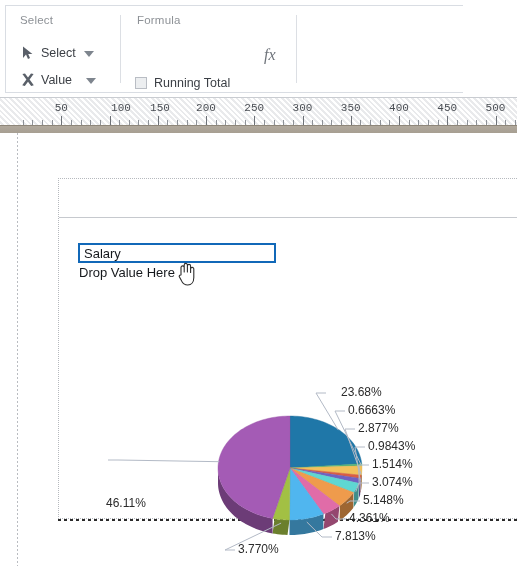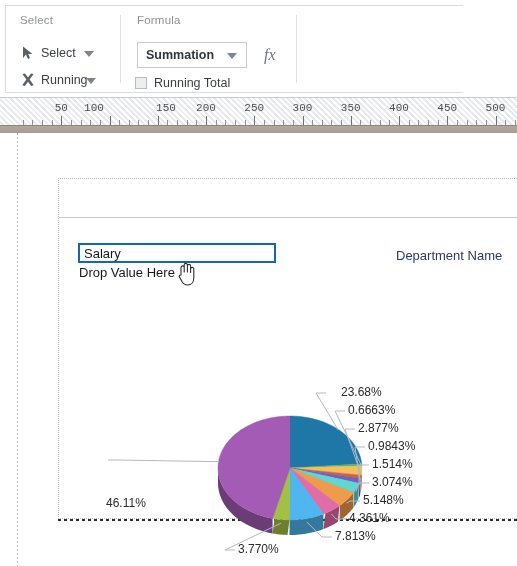--- a/index.html
+++ b/index.html
@@ -106,35 +106,31 @@
           <span class="lbl">Select</span>
           <span class="caret" style="left:64px;top:9px;"></span>
         </div>
 
         <div class="rib-btn" style="left:14px;top:63px;">
           <span class="ico ico-x">
             <svg viewBox="0 0 16 16" width="16" height="16">
                 <path d="M2.4 2 L5 1.4 L8 5.4 L11 1.4 L13.6 2 L9.6 7.6 L13.8 13.2 L11.2 14 L8 9.8 L4.8 14 L2.2 13.2 L6.4 7.6 Z" fill="#5a6069"></path>
               </svg>
           </span>
-          <span class="lbl">Running</span>
+          <span class="lbl">Value</span>
           <span class="caret" style="left:66px;top:9px;"></span>
         </div>
       </div>
 
       <div class="rib-sep" style="left:114px;"></div>
 
       <div class="rib-group" style="left:0;width:290px;">
         <div class="gtitle" style="left:131px;">Formula</div>
       </div>
 
-      <div class="combo">
-        <span class="ctext">Summation</span>
-        <span class="caret ccaret"></span>
-      </div>
 
       <div class="fx">fx</div>
 
       <div class="chk-row">
         <span class="chk"></span>
         <span class="lbl">Running Total</span>
       </div>
 
       <div class="rib-sep" style="left:290px;"></div>
     </div>
@@ -188,22 +184,22 @@
         <div class="rl-tick min" style="left: 437.6px;"></div>
         <div class="rl-tick maj" style="left: 447.25px;"></div>
         <div class="rl-tick min" style="left: 456.9px;"></div>
         <div class="rl-tick min" style="left: 466.55px;"></div>
         <div class="rl-tick min" style="left: 476.2px;"></div>
         <div class="rl-tick min" style="left: 485.85px;"></div>
         <div class="rl-tick maj" style="left: 495.5px;"></div>
         <div class="rl-tick min" style="left: 505.15px;"></div>
         <div class="rl-tick min" style="left: 514.8px;"></div>
         <div class="rl-num" style="left: 61.25px;">50</div>
-        <div class="rl-num" style="left: 94px;">100</div>
-        <div class="rl-num" style="left: 166px;">150</div>
+        <div class="rl-num" style="left: 121px;">100</div>
+        <div class="rl-num" style="left: 160px;">150</div>
         <div class="rl-num" style="left: 206px;">200</div>
         <div class="rl-num" style="left: 254.25px;">250</div>
         <div class="rl-num" style="left: 302.5px;">300</div>
         <div class="rl-num" style="left: 350.75px;">350</div>
         <div class="rl-num" style="left: 399px;">400</div>
         <div class="rl-num" style="left: 447.25px;">450</div>
         <div class="rl-num" style="left: 495.5px;">500</div>
       </div>
   </div>
   <div class="ruler-bar"></div>
@@ -213,21 +209,20 @@
     <div class="page-left-edge"></div>
     <div class="band"></div>
     <div class="band-hdr-rule"></div>
     <div class="band-bottom-rule"></div>
 
     <div class="field-box">
       <span class="ftext">Salary</span>
     </div>
     <div class="drop-hint">Drop Value Here</div>
 
-    <div class="dept-name">Department Name</div>
 
     <div class="cursor">
       <svg viewBox="0 0 22 26" width="22" height="26">
         <path d="M5 14 L5 6.5 A1.6 1.6 0 0 1 8.2 6.5 L8.2 11 L8.2 4 A1.6 1.6 0 0 1 11.4 4 L11.4 11 L11.4 5 A1.6 1.6 0 0 1 14.6 5 L14.6 11.5 L14.6 8 A1.6 1.6 0 0 1 17.8 8 L17.8 16.5 C17.8 21 15.4 24 11.8 24 C8.6 24 6.6 22.4 5.4 19.6 L3.2 15.4 A1.5 1.5 0 0 1 5 14 Z" fill="#ffffff" stroke="#2d2d2d" stroke-width="1.1" stroke-linejoin="round"></path>
       </svg>
     </div>
 
     <div class="chart">
 
       <div class="pie-wrap">

